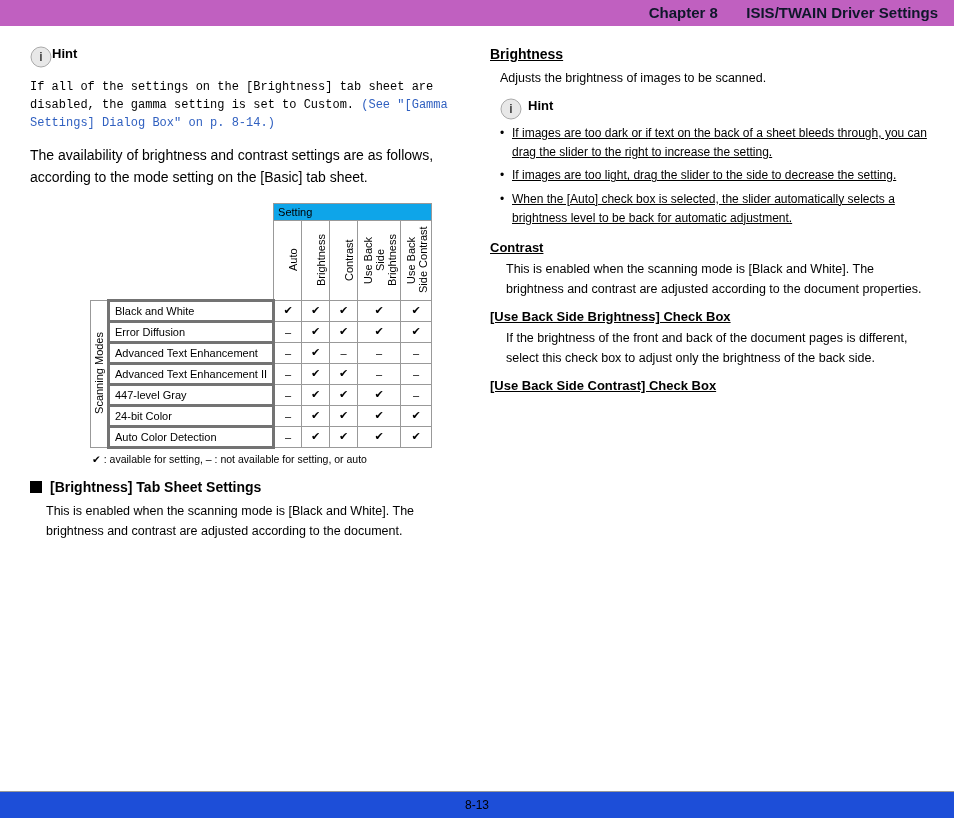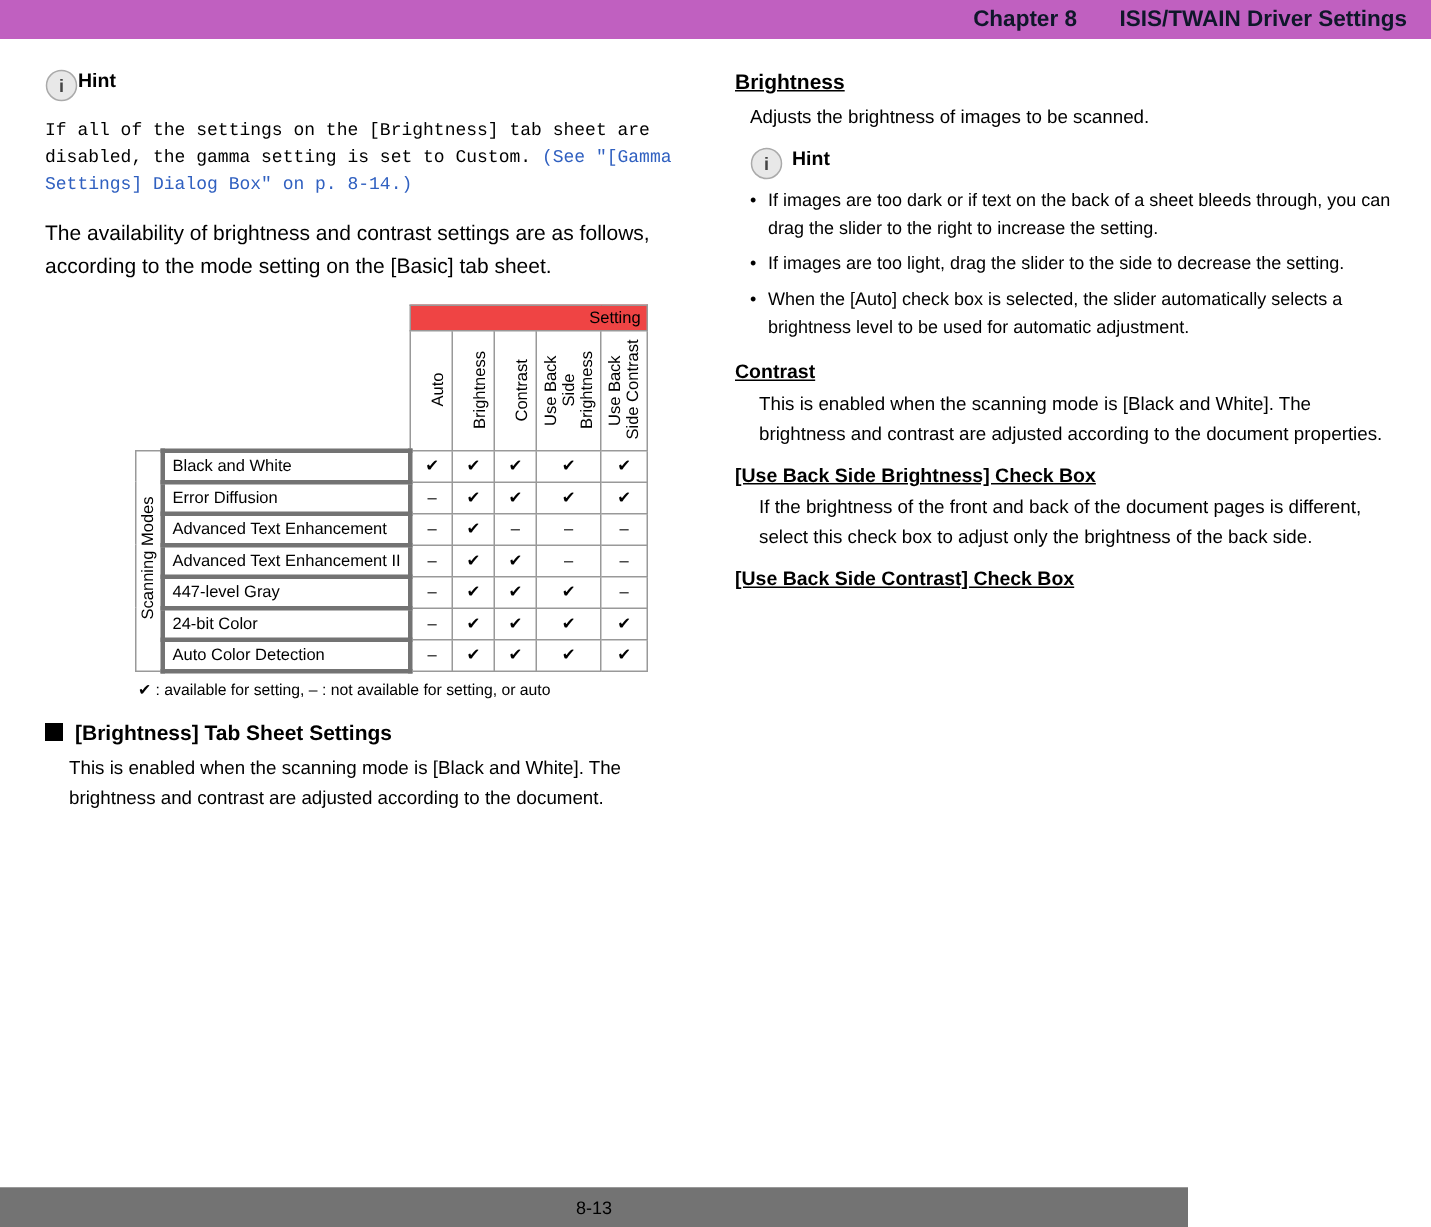--- a/index.html
+++ b/index.html
@@ -105,24 +105,24 @@
       transform: rotate(180deg);
       font-size: 11px;
       font-weight: normal;
       padding: 6px 3px;
       min-width: 28px;
       height: 80px;
       vertical-align: bottom;
     }
     .settings-table .setting-group-header {
       font-weight: normal;
-      text-align: right;
+      text-align: left;
       font-size: 11px;
       padding: 2px 4px;
-      background: #ef4444;
+      background: #0ea5e9;
     }
     .vertical-label {
       writing-mode: vertical-rl;
       transform: rotate(180deg);
       font-size: 11px;
       text-align: center;
       white-space: nowrap;
     }
     .table-note {
       font-size: 10.5px;
@@ -184,38 +184,39 @@
       font-size: 12px;
       line-height: 1.6;
       margin-left: 10px;
       list-style: none;
       padding: 0;
     }
     .hint-list li {
       padding-left: 12px;
       position: relative;
       margin-bottom: 4px;
+      text-decoration: underline;
     }
     .hint-list li::before {
       content: "•";
       position: absolute;
       left: 0;
     }
 
     
     .page-footer {
       border-top: 1px solid #999;
       padding: 6px 12px;
       text-align: center;
       font-size: 12px;
       margin-top: auto;
       position: fixed;
       bottom: 0;
-      width: 792px;
-      background: #737373;
+      width: 954px;
+      background: #1d4ed8;
     }
 
     
     .hint-svg {
       width: 22px;
       height: 22px;
     }
   </style>
 </head>
 <body>
@@ -343,21 +344,21 @@
       <svg class="hint-svg" viewBox="0 0 22 22" style="margin-right:6px;flex-shrink:0;">
         <circle cx="11" cy="11" r="10" fill="#e8e8e8" stroke="#aaa" stroke-width="1"></circle>
         <text x="11" y="15" text-anchor="middle" font-size="12" fill="#444" font-weight="bold">i</text>
       </svg>
       <span class="hint-label">Hint</span>
     </div>
 
     <ul class="hint-list" id="hint-list-right">
     <li>If images are too dark or if text on the back of a sheet bleeds through, you can drag the slider to the right to increase the setting.</li>
         <li>If images are too light, drag the slider to the side to decrease the setting.</li>
-        <li>When the [Auto] check box is selected, the slider automatically selects a brightness level to be used for automatic adjustment.</li>
+        <li>When the [Auto] check box is selected, the slider automatically selects a brightness level to be back for automatic adjustment.</li>
       </ul>
 
     <div class="subsection-title" style="margin-top:12px;">Contrast</div>
     <div class="subsection-text">This is enabled when the scanning mode is [Black and White]. The brightness and contrast are adjusted according to the document properties.</div>
 
     <div class="subsection-title">[Use Back Side Brightness] Check Box</div>
     <div class="subsection-text">If the brightness of the front and back of the document pages is different, select this check box to adjust only the brightness of the back side.</div>
 
     <div class="subsection-title">[Use Back Side Contrast] Check Box</div>
 

